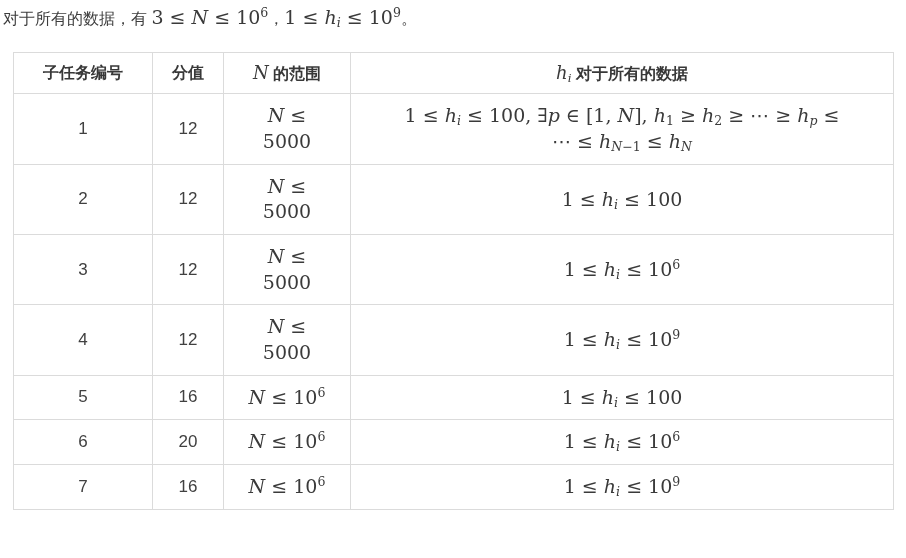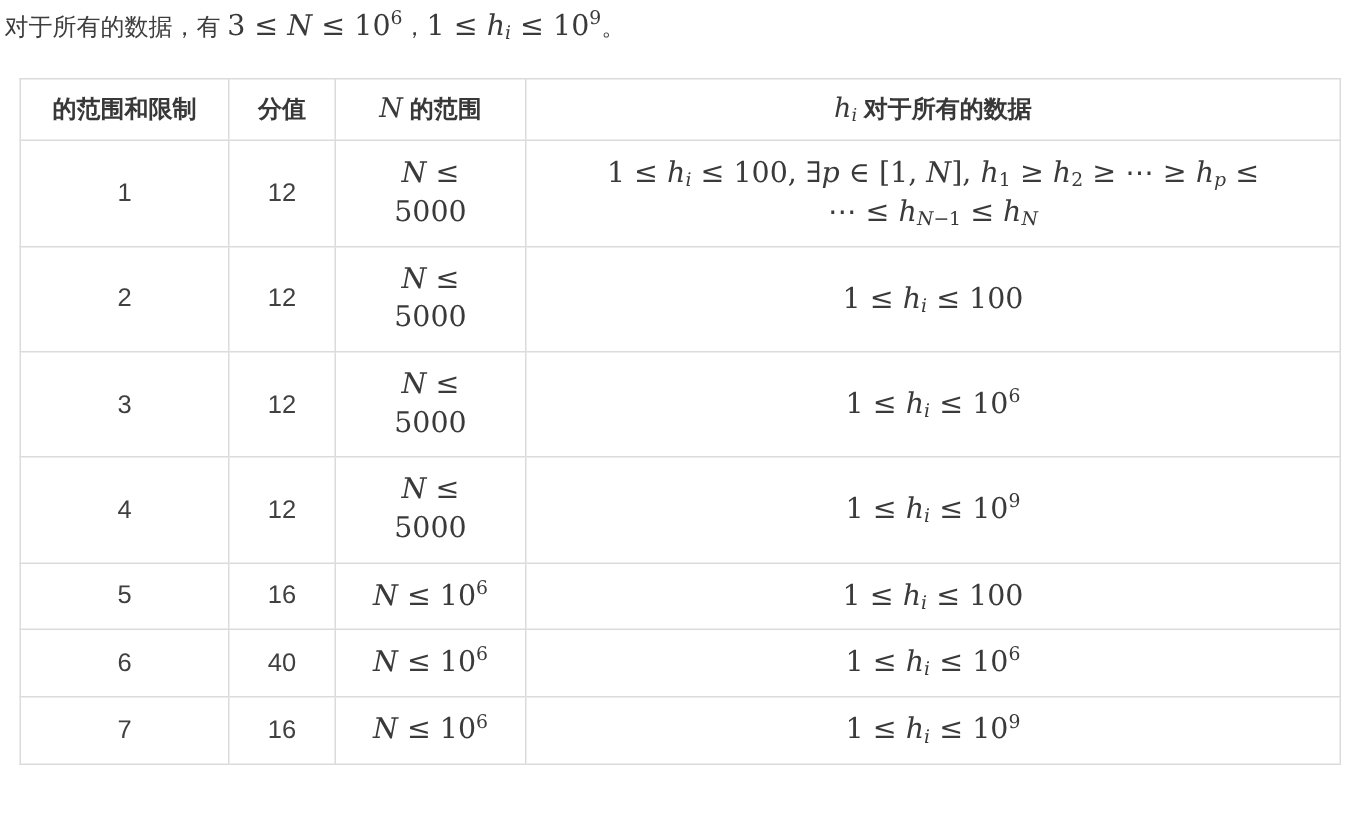--- a/index.html
+++ b/index.html
@@ -64,21 +64,21 @@
 
   <table class="constraints">
     <colgroup>
       <col style="width:139px">
       <col style="width:71px">
       <col style="width:127px">
       <col style="width:543px">
     </colgroup>
     <thead>
       <tr>
-        <th><span class="plain">的范围和限制</span></th>
+        <th><span class="plain">子任务编号</span></th>
         <th><span class="plain">分值</span></th>
         <th><span class="math"><i>N</i></span><span class="plain"> 的范围</span></th>
         <th><span class="math"><i>h</i><sub><i>i</i></sub></span><span class="plain"> 对于所有的数据</span></th>
       </tr>
     </thead>
     <tbody>
       <tr>
         <td><span class="plain">1</span></td>
         <td><span class="plain">12</span></td>
         <td><span class="math"><i>N</i> ≤<br>5000</span></td>
@@ -103,21 +103,21 @@
         <td><span class="math">1 ≤ <i>h</i><sub><i>i</i></sub> ≤ 10<sup>9</sup></span></td>
       </tr>
       <tr>
         <td><span class="plain">5</span></td>
         <td><span class="plain">16</span></td>
         <td><span class="math"><i>N</i> ≤ 10<sup>6</sup></span></td>
         <td><span class="math">1 ≤ <i>h</i><sub><i>i</i></sub> ≤ 100</span></td>
       </tr>
       <tr>
         <td><span class="plain">6</span></td>
-        <td><span class="plain">40</span></td>
+        <td><span class="plain">20</span></td>
         <td><span class="math"><i>N</i> ≤ 10<sup>6</sup></span></td>
         <td><span class="math">1 ≤ <i>h</i><sub><i>i</i></sub> ≤ 10<sup>6</sup></span></td>
       </tr>
       <tr>
         <td><span class="plain">7</span></td>
         <td><span class="plain">16</span></td>
         <td><span class="math"><i>N</i> ≤ 10<sup>6</sup></span></td>
         <td><span class="math">1 ≤ <i>h</i><sub><i>i</i></sub> ≤ 10<sup>9</sup></span></td>
       </tr>
     </tbody>

